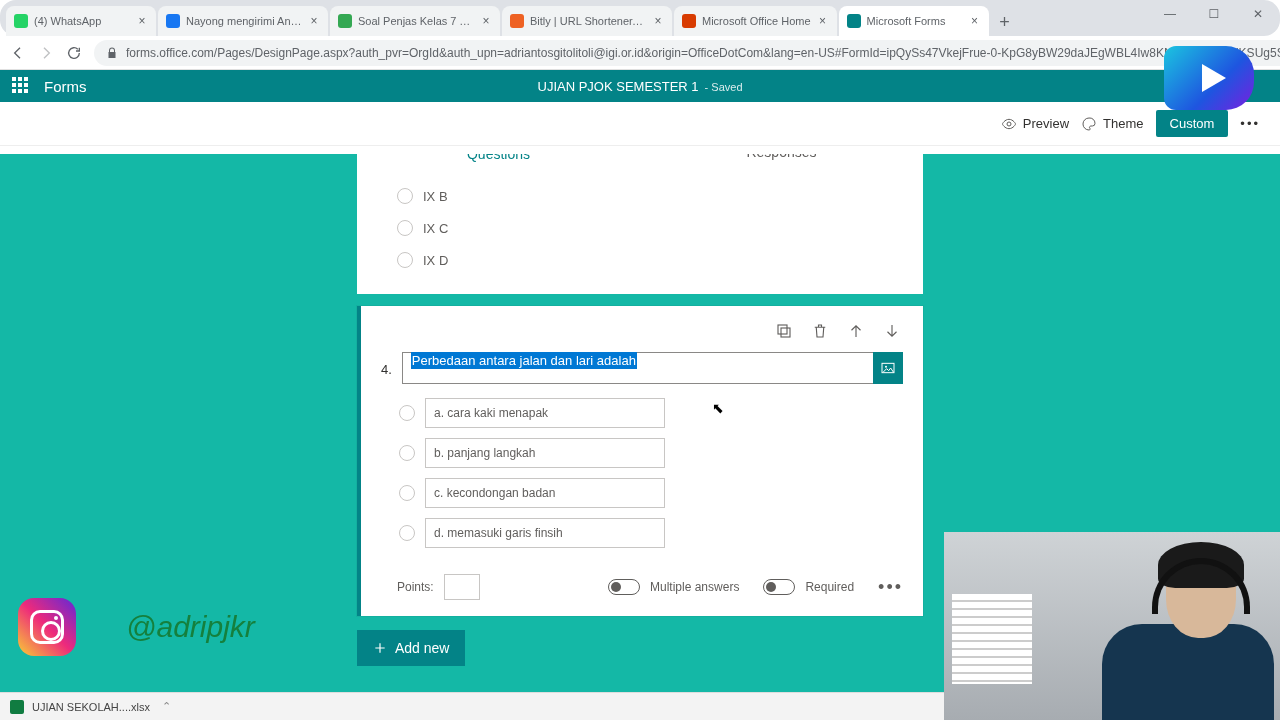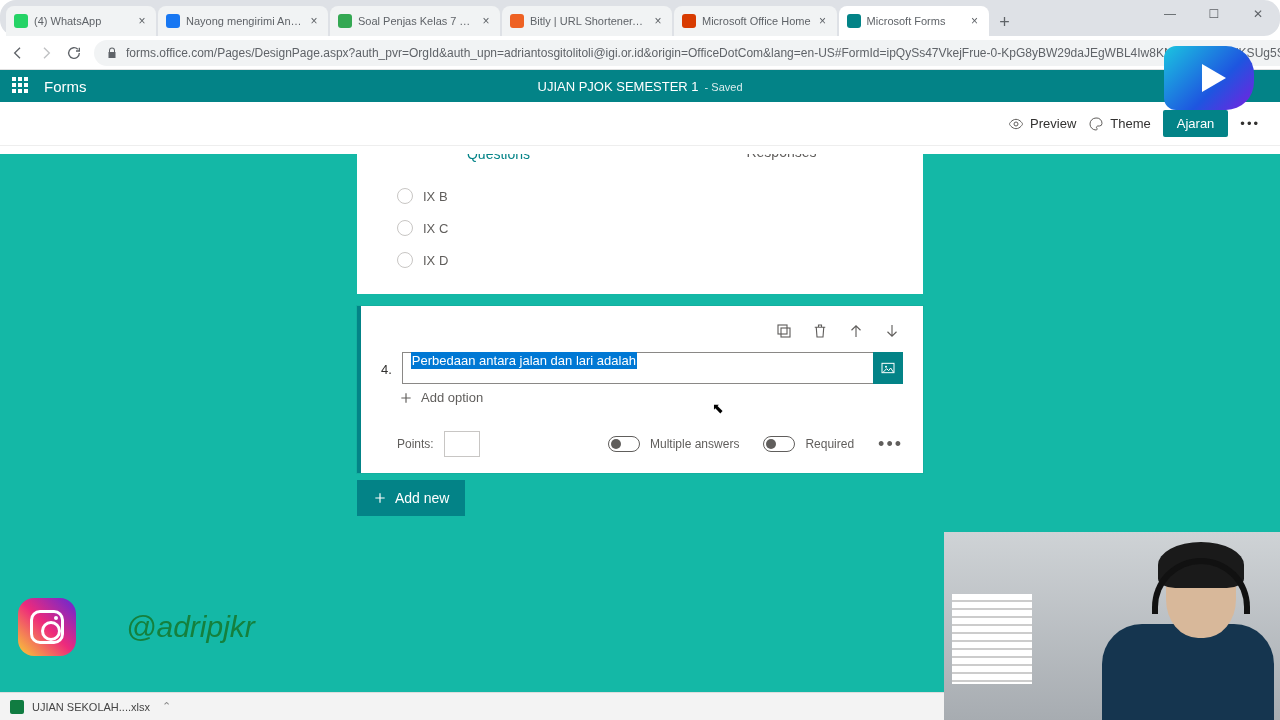--- a/index.html
+++ b/index.html
@@ -70,21 +70,21 @@
 
 .q-footer { display: flex; align-items: center; gap: 10px; margin-top: 26px; padding-left: 16px; }
 .points-lbl { font-size: 12px; color: #605e5c; }
 .points-inp { width: 36px; height: 26px; border: 1px solid #c8c6c4; }
 .spacer { flex: 1; }
 .toggle { width: 32px; height: 16px; border-radius: 10px; border: 1px solid #605e5c; position: relative; cursor:pointer; }
 .toggle::after { content:''; position:absolute; width:10px; height:10px; border-radius:50%; background:#605e5c; top:2px; left:2px; }
 .toggle-lbl { font-size: 12px; color: #605e5c; margin-right: 14px; }
 .more { font-size: 18px; color: #605e5c; letter-spacing: 2px; cursor:pointer; }
 
-.add-new { margin-top: 7px; background: #038387; color: #fff; border: none; padding: 10px 16px; font-size: 14px; display: inline-flex; align-items: center; gap: 8px; cursor:pointer; }
+.add-new { margin-top: 14px; background: #038387; color: #fff; border: none; padding: 10px 16px; font-size: 14px; display: inline-flex; align-items: center; gap: 8px; cursor:pointer; }
 
 
 .cursor { position: absolute; left: 712px; top: 400px; font-size: 14px; pointer-events: none; }
 
 
 .taskbar { position: absolute; bottom: 0; left: 0; right: 0; height: 28px; background: #f3f3f3; border-top: 1px solid #ddd; display: flex; align-items: center; padding: 0 10px; font-size: 11px; color: #444; gap: 8px; }
 .excel-ico { width: 14px; height: 14px; background: #107c41; border-radius: 2px; }
 .task-chev { margin-left: 4px; color: #888; }
 .task-close { position:absolute; right: 10px; color:#888; }
 
@@ -199,21 +199,21 @@
       </svg>
     <span>Preview</span>
   </div>
   <div class="cmd-btn">
     <svg class="palette-icon" viewBox="0 0 24 24">
         <path fill="none" stroke="#605e5c" stroke-width="1.5" d="M12 3a9 9 0 1 0 0 18c2 0 2-2 1-3s0-3 2-3h2a4 4 0 0 0 4-4 8 8 0 0 0-9-8z"></path>
       </svg>
     <span>Theme</span>
   </div>
   <div class="cmd-btn primary">
-      <span>Ajaran</span>
+      <span>Custom</span>
     </div>
   <div class="cmd-btn">
       <span style="letter-spacing:2px">•••</span>
     </div>
 </div>
 
 <div class="editor-wrap">
   <div class="form-card">
     <div class="tabs-row">
       <div class="tab-q">Questions</div>
@@ -267,27 +267,39 @@
           <div class="media-btn">
             <svg width="16" height="16" viewBox="0 0 24 24">
                 <rect x="3" y="5" width="18" height="14" fill="none" stroke="#fff" stroke-width="1.5"></rect>
                 <circle cx="9" cy="10" r="1.5" fill="#fff"></circle>
                 <path d="M5 18l5-5 3 3 3-4 4 6" fill="none" stroke="#fff" stroke-width="1.5"></path>
               </svg>
           </div>
         </div>
       </div>
 
-
-      <div class="add-opt">
-        <svg width="14" height="14" viewBox="0 0 24 24">
-            <path stroke="#605e5c" stroke-width="2" d="M12 4v16M4 12h16"></path>
-          </svg>
-        <span>Add option</span>
+      <div class="opts">
+        <div class="opt-row">
+            <span class="radio-circle"></span>
+            <input class="opt-input" value="a. cara kaki menapak" style="">
+          </div>
+        <div class="opt-row">
+            <span class="radio-circle"></span>
+            <input class="opt-input" value="b. panjang langkah" style="">
+          </div>
+        <div class="opt-row">
+            <span class="radio-circle"></span>
+            <input class="opt-input" value="c. kecondongan badan" style="">
+          </div>
+        <div class="opt-row">
+            <span class="radio-circle"></span>
+            <input class="opt-input" value="d. memasuki garis finsih" style="">
+          </div>
       </div>
+
 
       <div class="q-footer">
         <span class="points-lbl">Points:</span>
         <input class="points-inp" style="">
         <div class="spacer"></div>
         <div class="toggle"></div>
         <span class="toggle-lbl">Multiple answers</span>
         <div class="toggle"></div>
         <span class="toggle-lbl">Required</span>
         <span class="more">•••</span>

